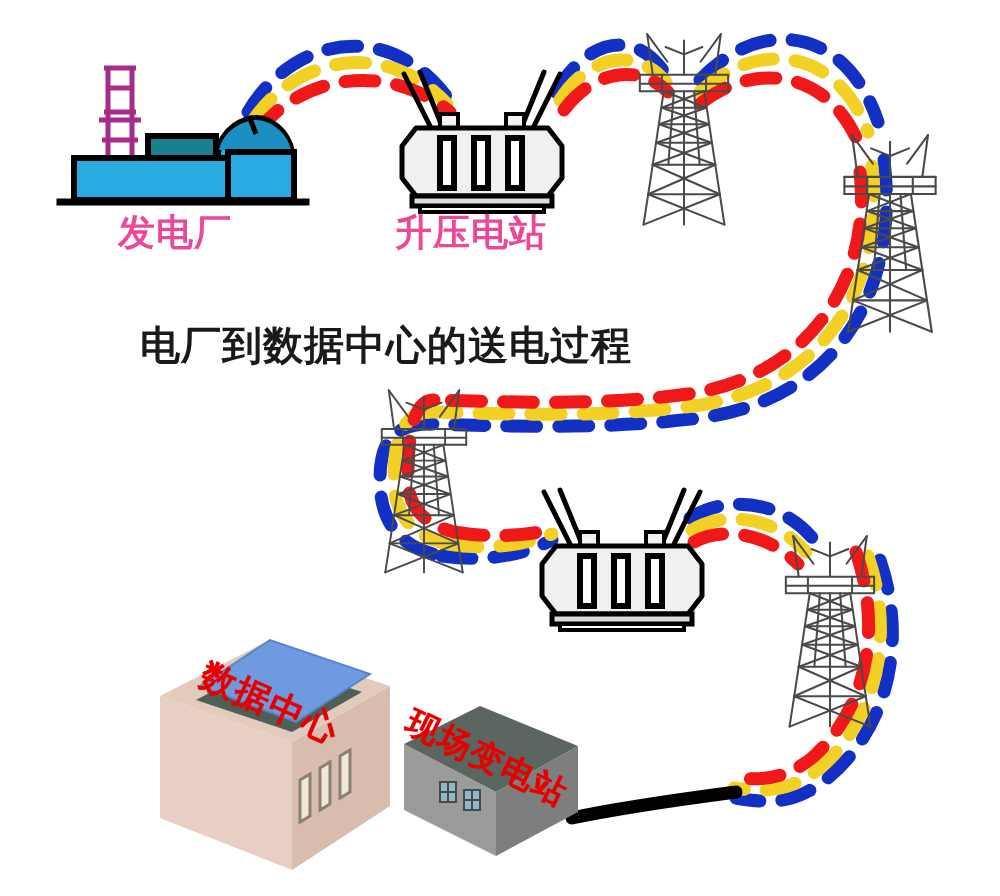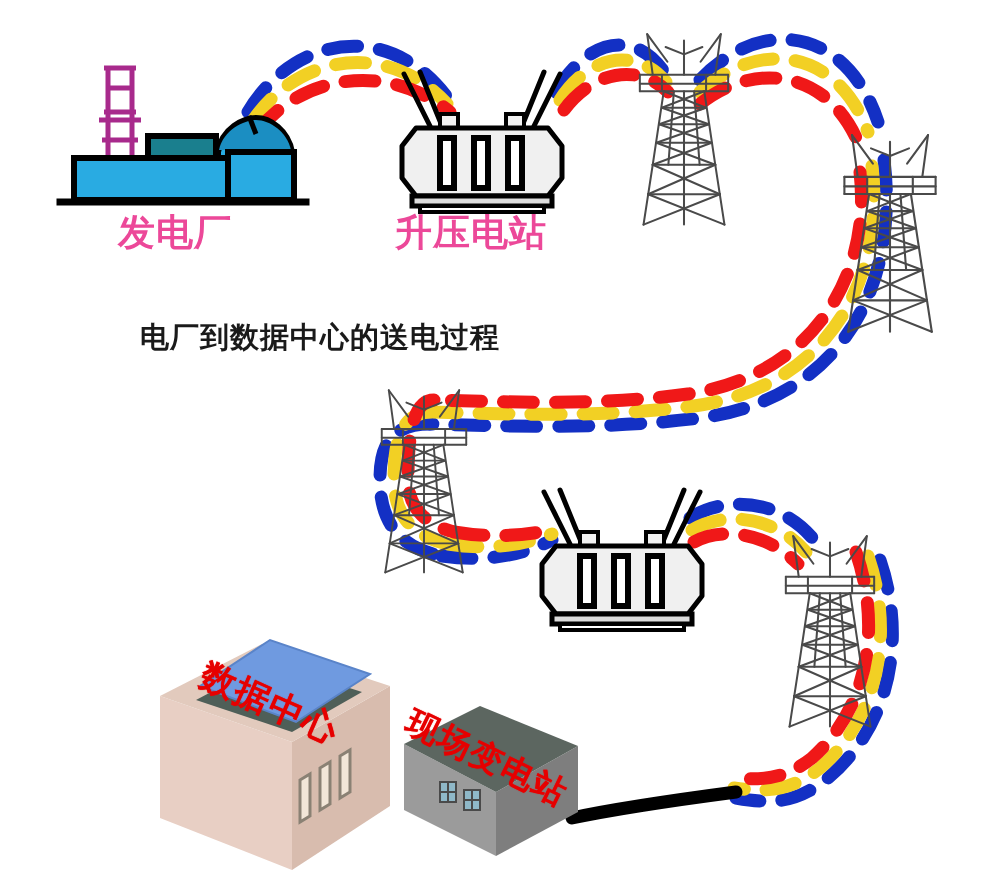--- a/index.html
+++ b/index.html
@@ -12,21 +12,21 @@
   #stage svg{position:absolute;left:0;top:0;width:1000px;height:896px;display:block;}
   .lbl{
     position:absolute;font-weight:bold;color:#ec4899;
     font-family:"DejaVu Sans","Liberation Sans",sans-serif;
     white-space:nowrap;letter-spacing:1px;
   }
   #lbl-plant{left:118px;top:208px;font-size:37px;}
   #lbl-stepup{left:395px;top:208px;font-size:37px;}
   #lbl-substation{left:572px;top:620px;font-size:37px;}
   #title{
-    position:absolute;left:140px;top:318px;font-size:29px;font-weight:bold;
+    position:absolute;left:140px;top:318px;font-size:40px;font-weight:bold;
     color:#1a1a1a;letter-spacing:1px;white-space:nowrap;
     font-family:"DejaVu Sans","Liberation Sans",sans-serif;
   }
   .roofTxt{
     position:absolute;color:#e60000;font-weight:bold;white-space:nowrap;
     font-family:"DejaVu Sans","Liberation Sans",sans-serif;
     text-shadow:0 0 1px #e60000;
   }
   #dc-text{left:212px;top:652px;font-size:35px;
     transform:rotate(24deg);transform-origin:0 0;letter-spacing:2px;}

